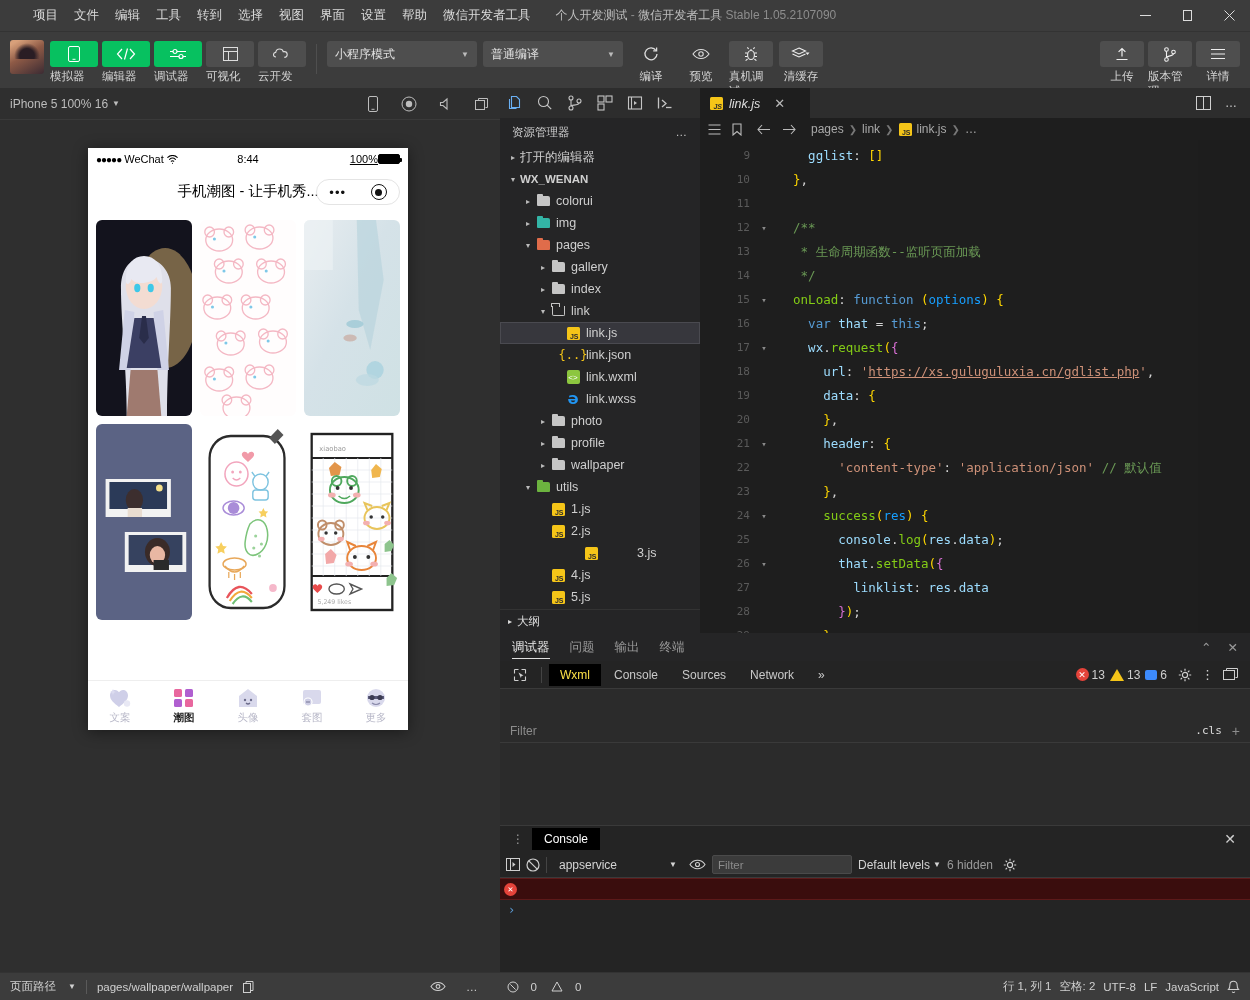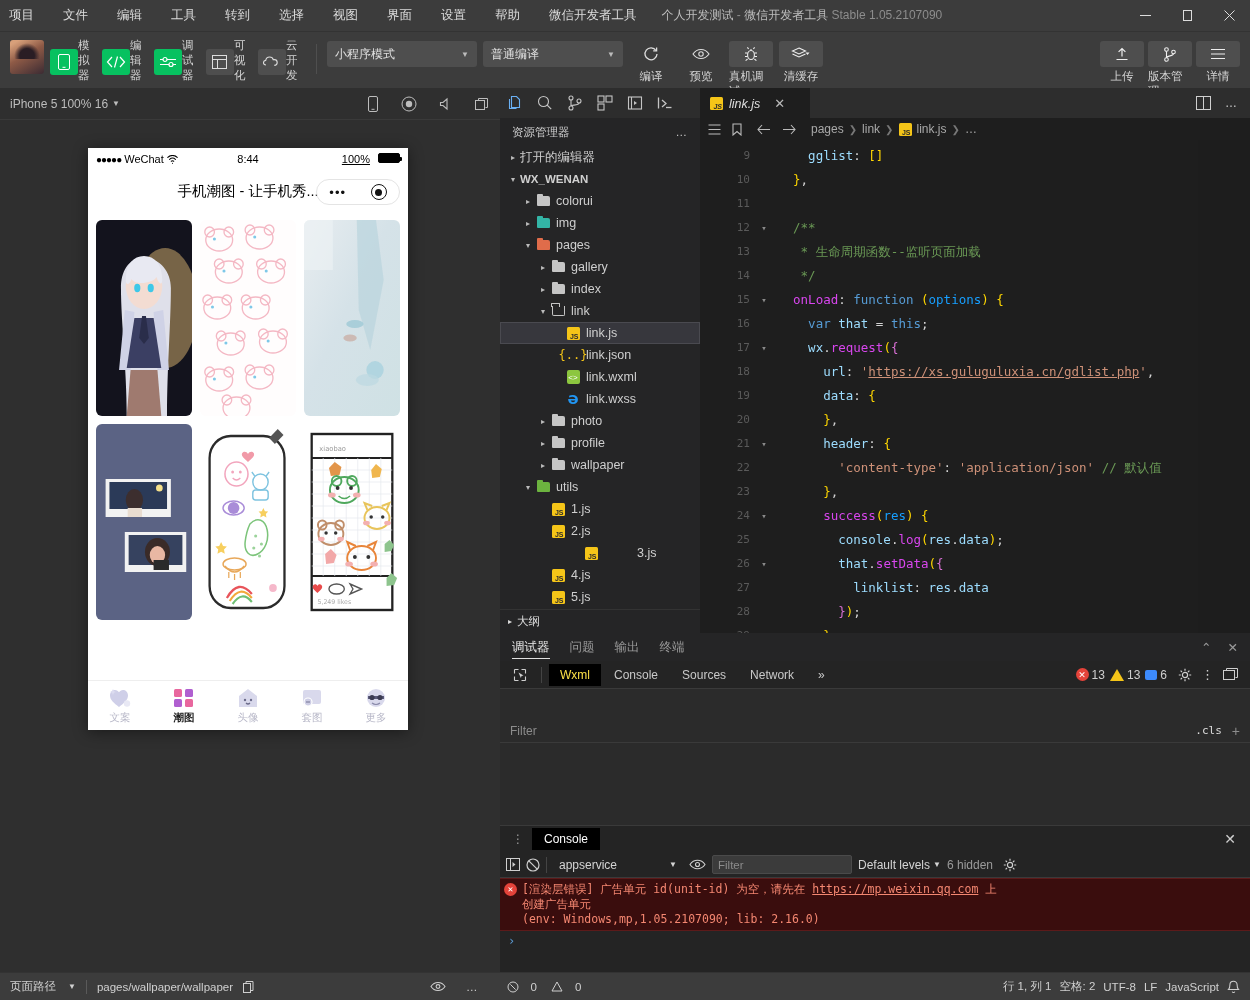--- a/index.html
+++ b/index.html
@@ -11,21 +11,21 @@
     color: #cccccc;
     font-size: 12px;
   }
   .app { position: relative; width: 1250px; height: 1000px; }
 
   
   .titlebar {
     height: 32px; background: #3c3c3c; display: flex; align-items: center;
     border-bottom: 1px solid #333;
   }
-  .menu { display: flex; align-items: center; padding-left: 2px; gap: 15px; }
+  .menu { display: flex; align-items: center; padding-left: 26px; gap: 2px; }
   .menu-item {
     padding: 4px 7px; font-size: 12.5px; color: #dcdcdc; cursor: default;
     white-space: nowrap;
   }
   .win-title {
     margin-left: 18px; font-size: 12px; color: #bdbdbd; white-space: nowrap;
   }
   .win-title .stable { color: #8d8d8d; }
   .win-ctrl { margin-left: auto; display: flex; height: 32px; }
   .wc {
@@ -42,21 +42,21 @@
     width: 34px; height: 34px; border-radius: 3px; margin-top: 4px;
     background: linear-gradient(150deg,#d8a07a 10%,#8e5a46 45%,#3b2b33 100%);
     position: relative; overflow: hidden; flex: none;
   }
   .avatar::after {
     content:""; position:absolute; left:4px; top:3px; width:26px; height:16px;
     background: radial-gradient(ellipse at 50% 80%, #2a1d24 40%, transparent 70%);
   }
   .tbtn-group { display: flex; gap: 4px; }
   .tbtn {
-    width: 48px; display: flex; flex-direction: row; align-items: center;
+    width: 48px; display: flex; flex-direction: column; 
     cursor: default;
   }
   .tbtn .box {
     width: 48px; height: 26px; border-radius: 3px; display: flex;
     align-items: center; justify-content: center; margin-top: 5px;
   }
   .tbtn .box.green { background: #07c160; }
   .tbtn .box.grey { background: #4e4e4e; }
   .tbtn .lbl { font-size: 11.5px; color: #d4d4d4; margin-top: 2px; }
   .tb-sep { width: 1px; height: 30px; background: #4f4f4f; margin: 8px 4px 0; }
@@ -99,21 +99,21 @@
     background: #ffffff; box-shadow: 0 2px 14px rgba(0,0,0,.45);
     overflow: hidden; display: flex; flex-direction: column;
   }
   .status-bar {
     height: 22px; display: flex; align-items: center; padding: 0 8px;
     font-size: 11px; color: #000; background: #fff;
   }
   .sb-left { display: flex; align-items: center; gap: 3px; }
   .dots { letter-spacing: -1px; font-size: 10px; }
   .sb-time { position: absolute; left: 50%; transform: translateX(-50%); font-size: 11px; }
-  .sb-right { margin-left: auto; display: flex; align-items: flex-start; gap: 8px; text-decoration: underline; }
+  .sb-right { margin-left: auto; display: flex; align-items: center; gap: 0; text-decoration: underline; }
   .battery {
     width: 22px; height: 10px; border: 1px solid #000; border-radius: 2px;
     position: relative; background: #000;
   }
   .battery::after {
     content:""; position:absolute; right:-3px; top:3px; width:2px; height:4px;
     background:#000; border-radius:0 1px 1px 0;
   }
   .nav-bar {
     height: 42px; display: flex; align-items: center; justify-content: center;
@@ -245,21 +245,21 @@
   .gline .fold {
     position: absolute; right: -14px; top: 0; width: 12px; height: 24px;
     line-height: 24px; text-align: center; color: #8a8a8a; font-size: 9px;
   }
   .code {
     flex: 1; padding-top: 4px; padding-left: 22px;
     font-family: "DejaVu Sans Mono", monospace; font-size: 12.5px;
     white-space: pre; overflow: hidden;
   }
   .cline { height: 24px; line-height: 24px; }
-  .k-fn { color: #d946ef; }
+  .k-fn { color: #84cc16; }
   .k-kw2 { color: #569cd6; }
   .k-str { color: #ce9178; }
   .k-cmt { color: #6a9955; }
   .k-punc { color: #d4d4d4; }
   .k-br1 { color: #ffd700; }
   .k-br2 { color: #da70d6; }
   .k-par { color: #179fff; }
   .k-var { color: #9cdcfe; }
   .k-url { color: #ce9178; text-decoration: underline; }
   .minimap {
@@ -1279,25 +1279,20 @@
           <span style="margin-left:4px">
             <svg width="14" height="14" viewBox="0 0 14 14">
                 <circle cx="7" cy="7" r="2.6" fill="none" stroke="#cfcfcf" stroke-width="1.2"></circle>
                 <path d="M7 0.8v2M7 11.2v2M0.8 7h2M11.2 7h2M2.6 2.6l1.4 1.4M10 10l1.4 1.4M11.4 2.6L10 4M4 10l-1.4 1.4" stroke="#cfcfcf" stroke-width="1.2"></path>
               </svg>
           </span>
         </div>
         <div class="console-body">
           <div class="err-row">
             <span class="ico-err">✕</span>
-            <span>
-              <span>[渲染层错误] 广告单元 id(unit-id) 为空，请先在 </span><span class="err-link">https://mp.weixin.qq.com</span><span> 上</span><br>
-              <span>创建广告单元</span><br>
-              <span>(env: Windows,mp,1.05.2107090; lib: 2.16.0)</span>
-            </span>
           </div>
           <div class="prompt">›</div>
         </div>
       </div>
     </div>
   </div>
 
   <div class="statusbar">
     <span class="sb-item">
       <span>页面路径</span>

